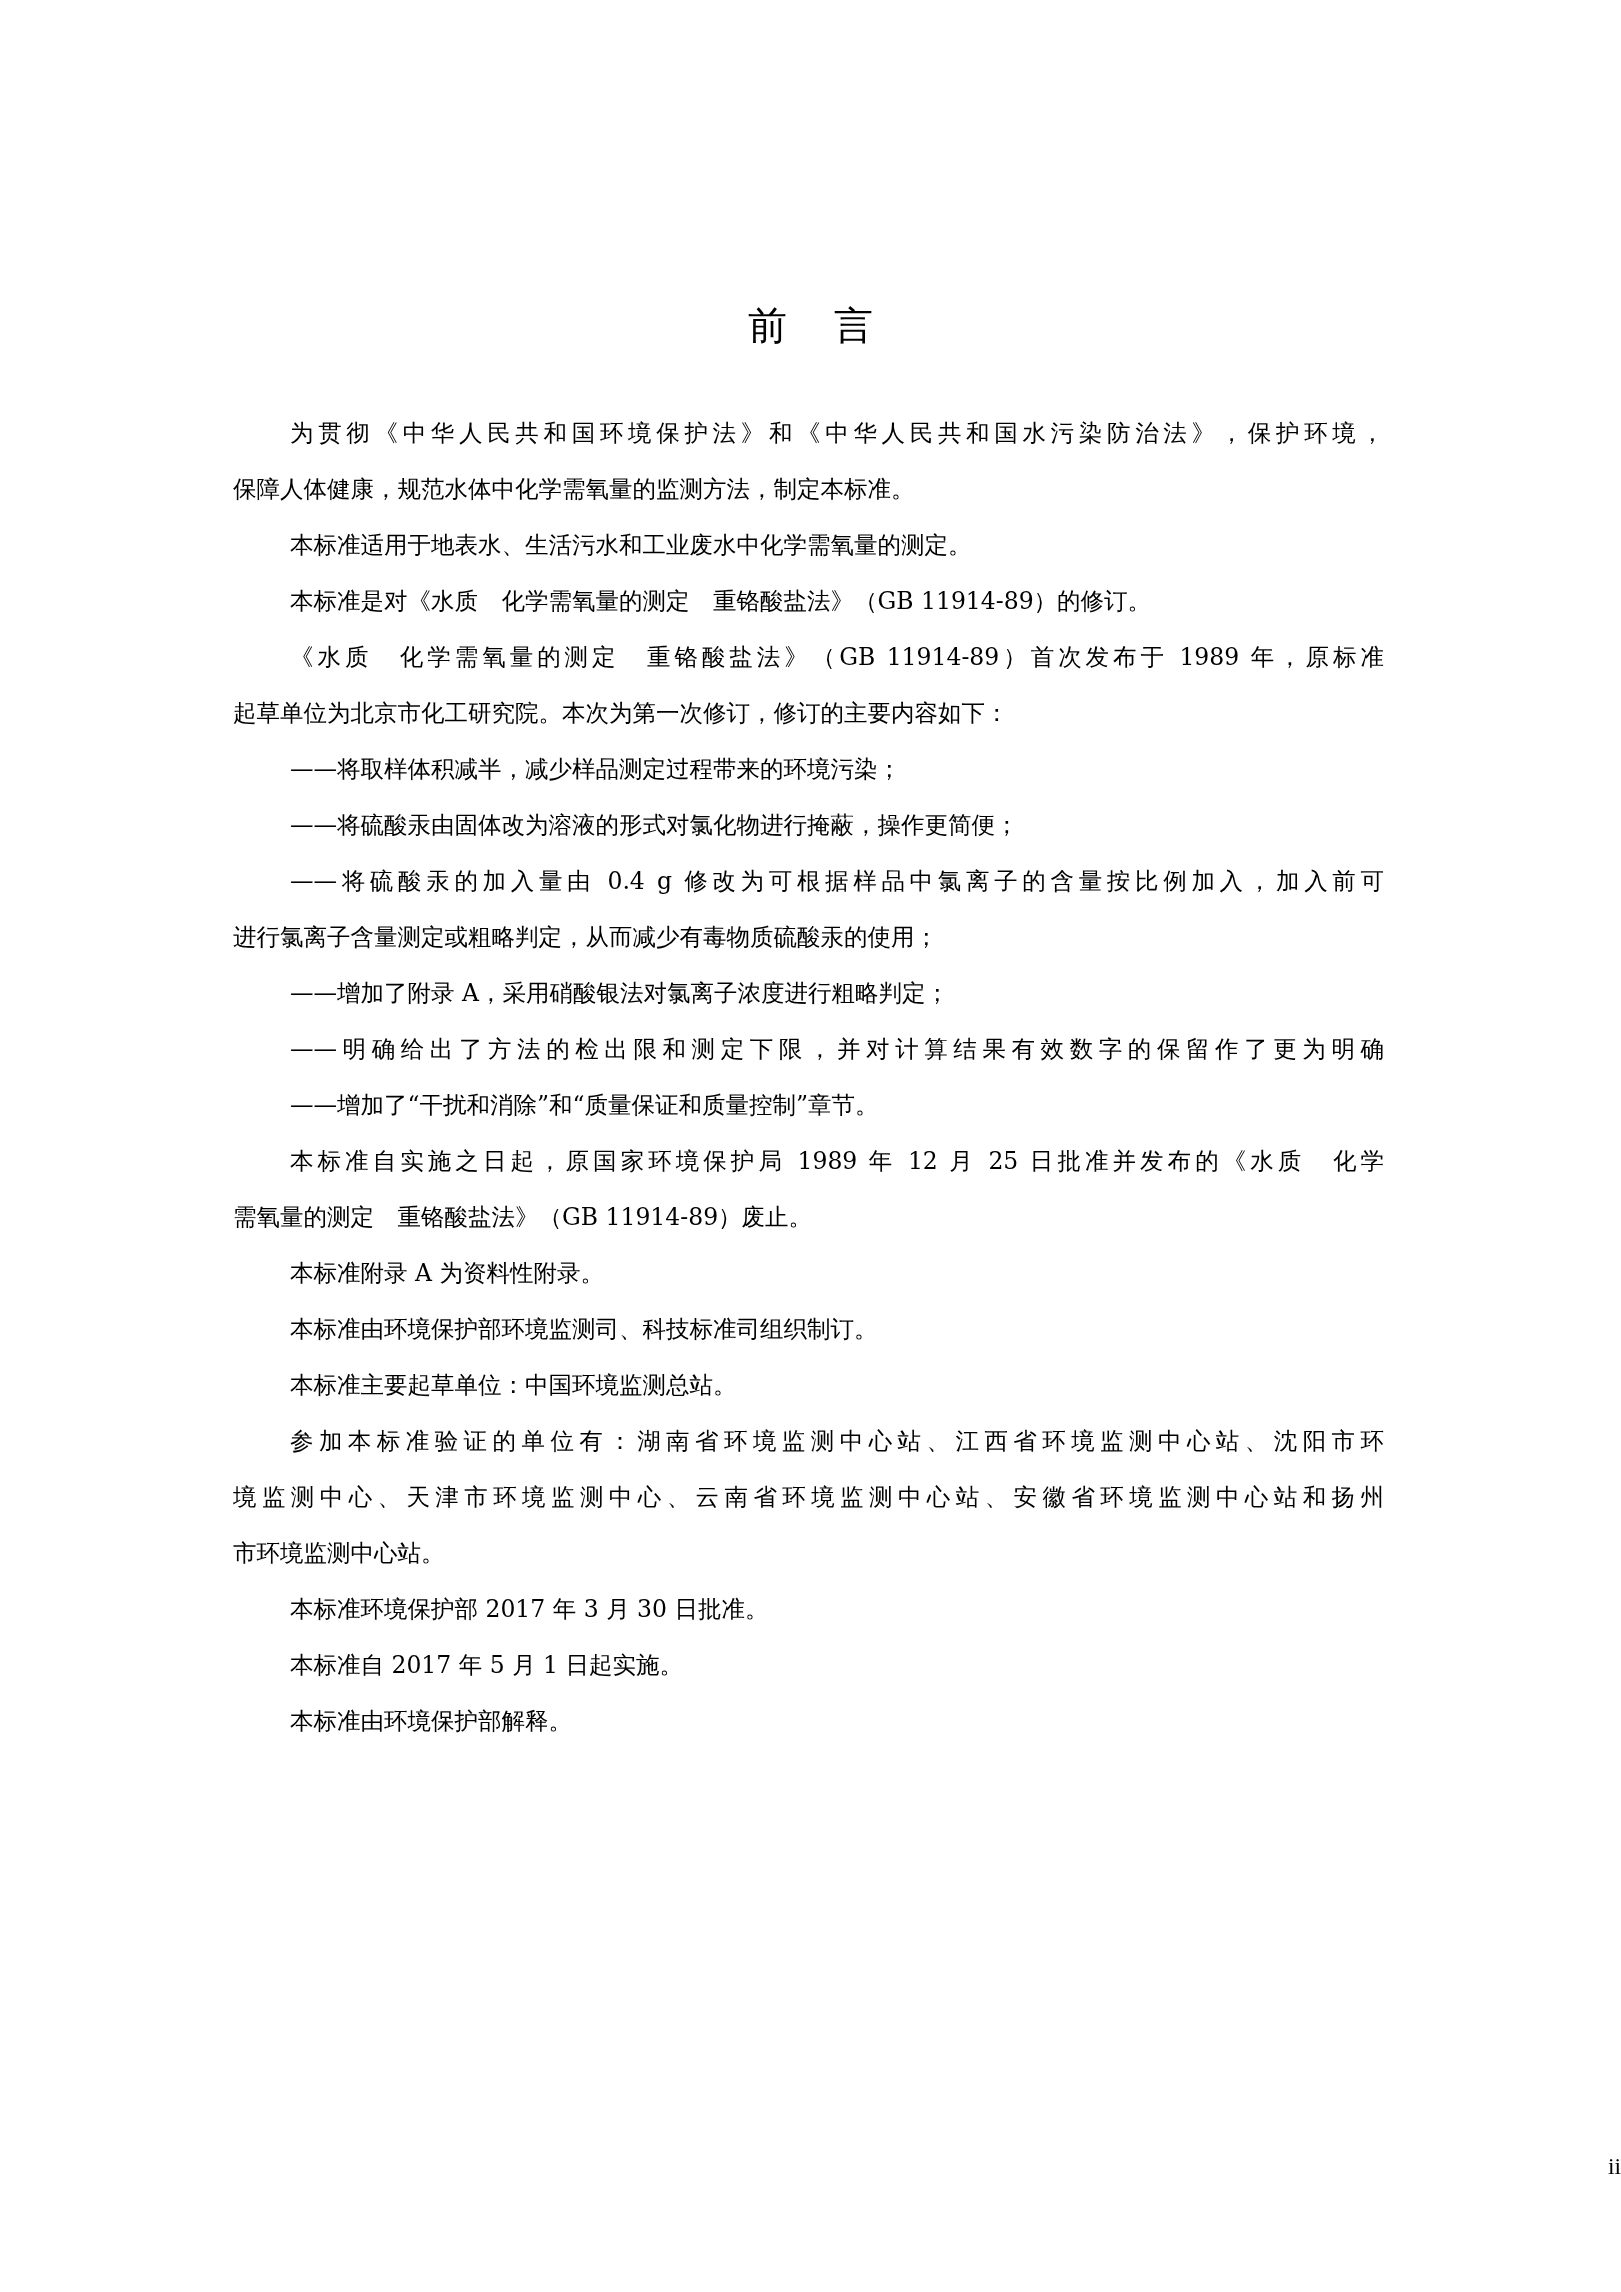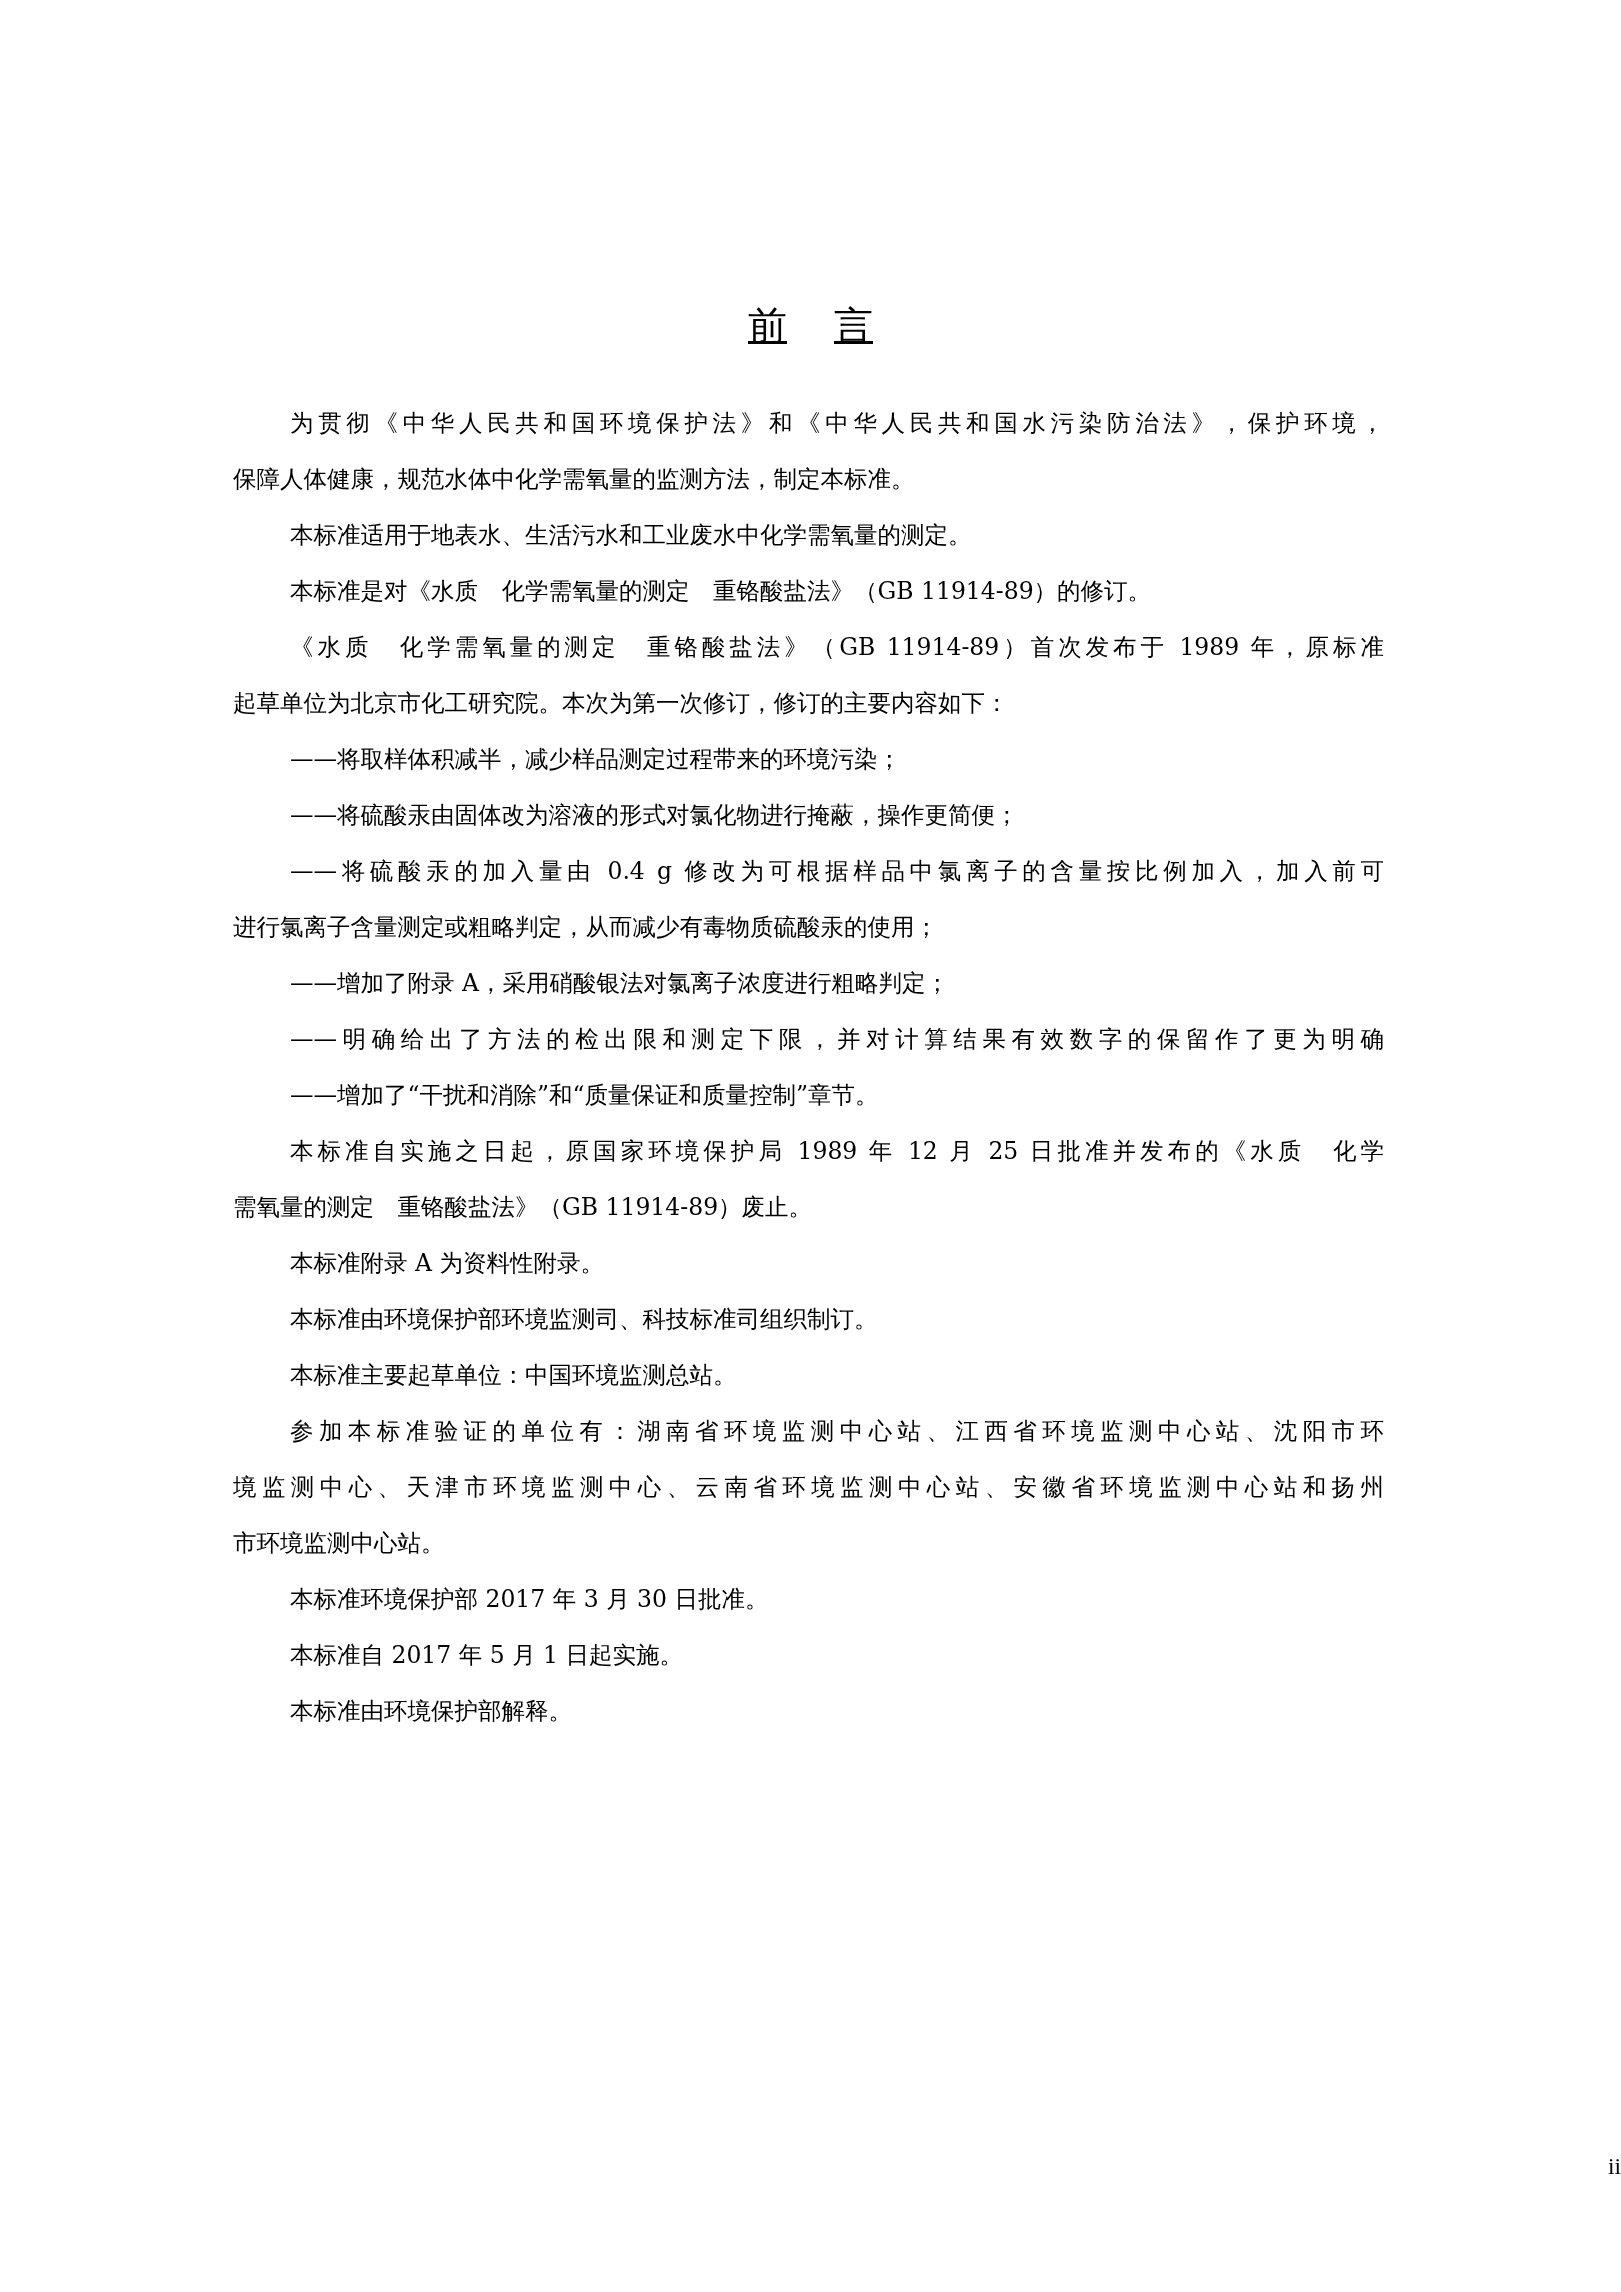--- a/index.html
+++ b/index.html
@@ -27,30 +27,29 @@
       position: absolute;
       left: 0;
       width: 1621px;
       top: 299px;
       text-align: center;
       font-family: "DejaVu Sans", "Liberation Sans", sans-serif;
       font-size: 39px;
       line-height: 53px;
       letter-spacing: 0;
       font-weight: normal;
-      text-decoration: underline;
     }
     .title .gap {
       display: inline-block;
       width: 47px;
     }
     .body-text {
       position: absolute;
       left: 233px;
-      top: 395px;
+      top: 405px;
       width: 1151px;
       font-size: 23.5px;
       line-height: 56px;
       font-family: "DejaVu Serif", "Liberation Serif", serif;
     }
     .line {
       display: block;
       height: 56px;
       white-space: nowrap;
       text-align: justify;

